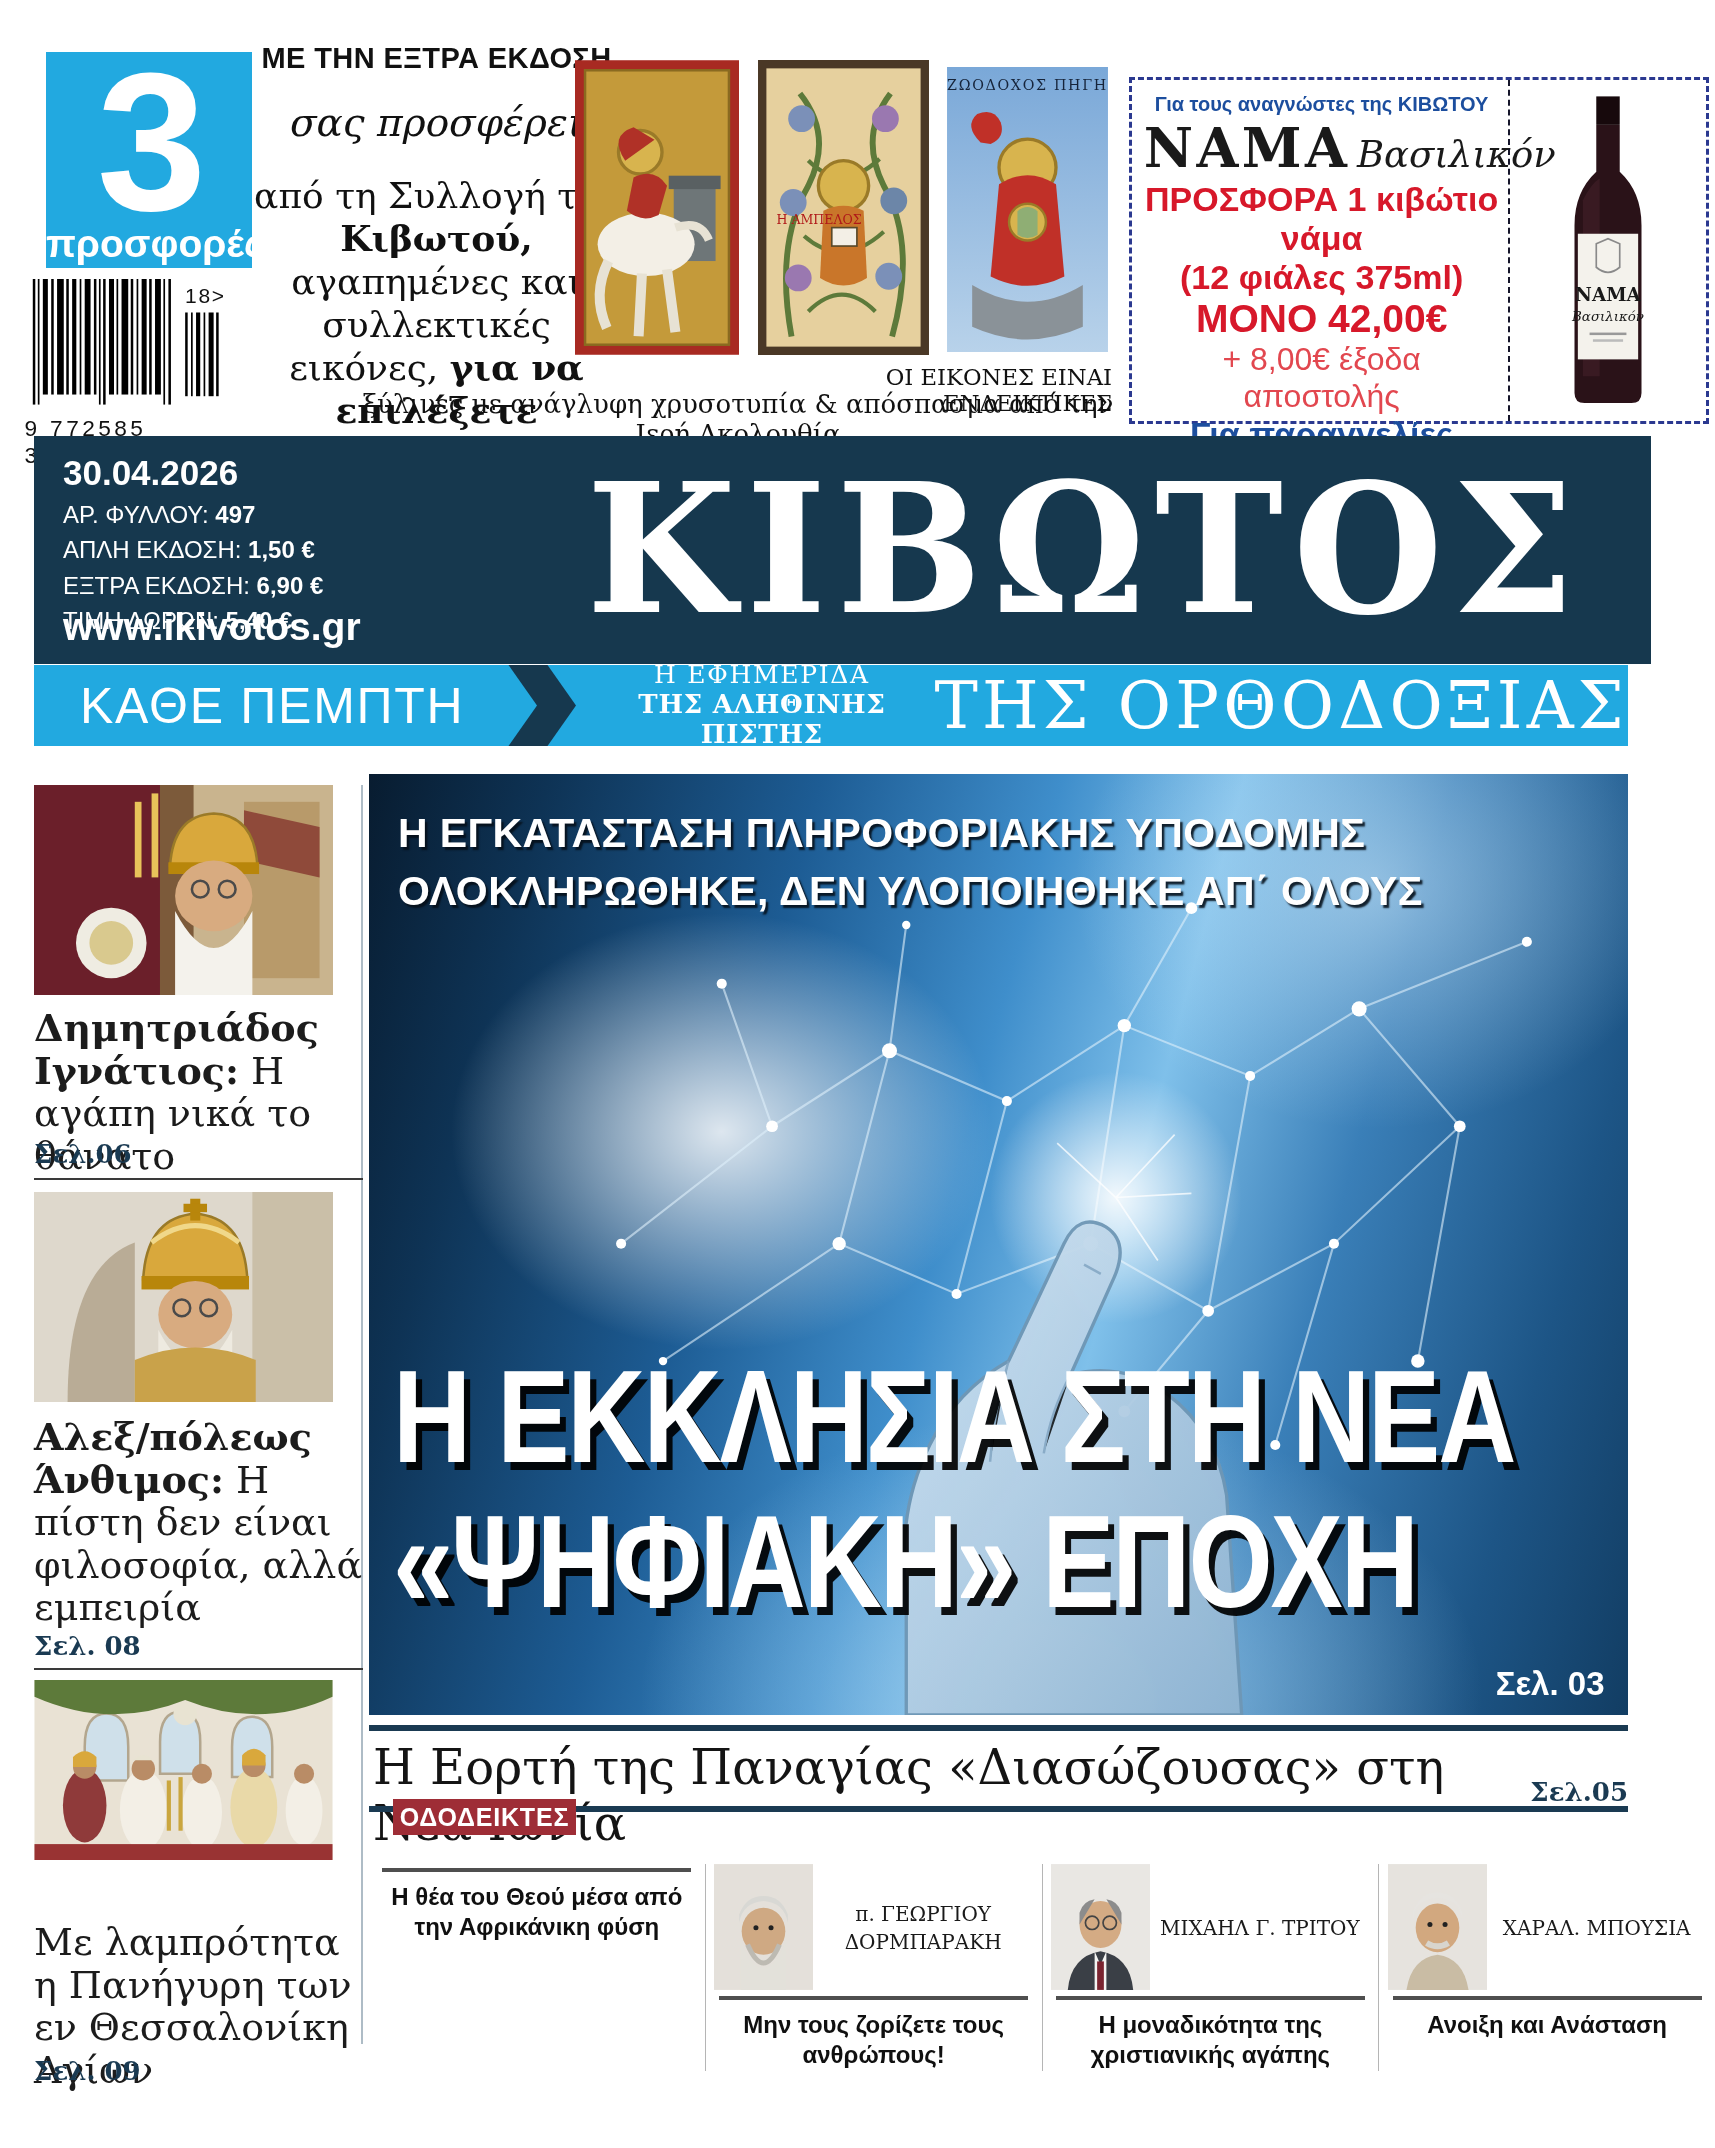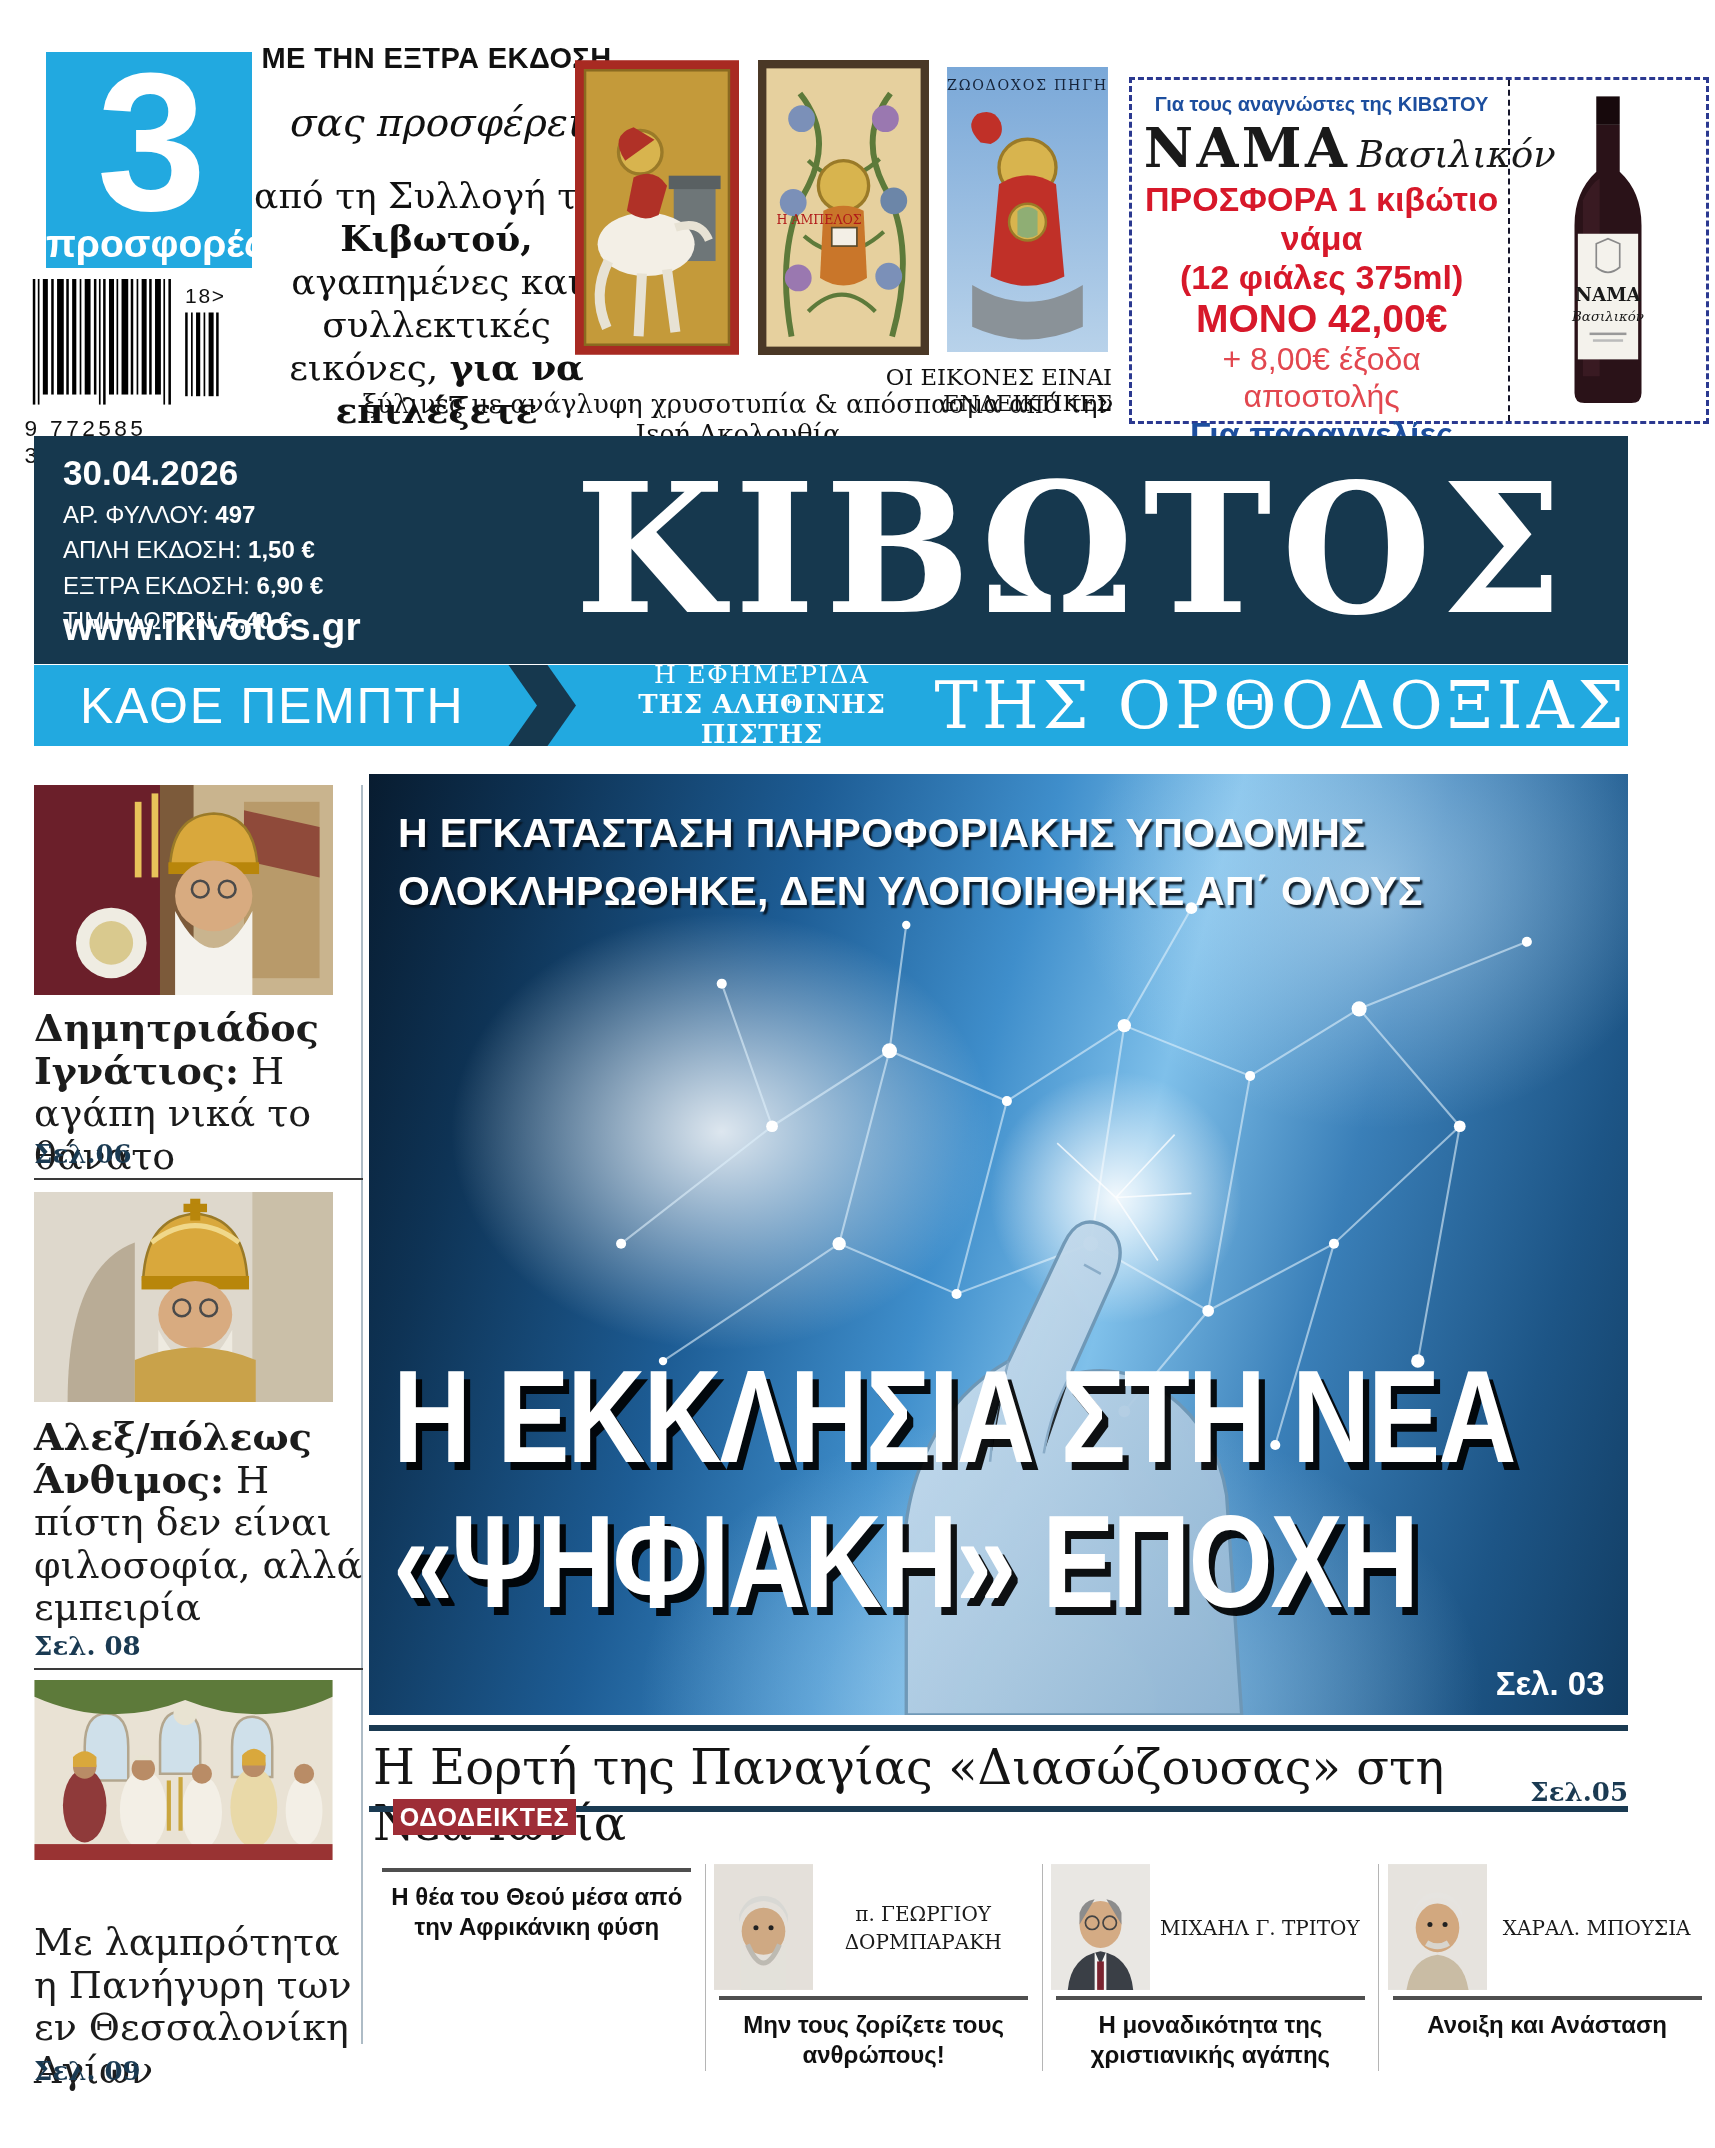--- a/index.html
+++ b/index.html
@@ -216,21 +216,21 @@
         <rect x="44" y="170" width="72" height="150" fill="#f4f2ec"></rect>
         <path d="M66,182 L80,176 L94,182 L94,210 Q80,222 66,210 Z" fill="none" stroke="#8a8a8a" stroke-width="2"></path>
         <text x="80" y="250" font-size="22" text-anchor="middle" fill="#1a1a1a" font-family="'DejaVu Serif',serif" font-weight="bold">ΝΑΜΑ</text>
         <text x="80" y="274" font-size="16" text-anchor="middle" fill="#1a1a1a" font-style="italic" font-family="'DejaVu Serif',serif">Βασιλικόν</text>
         <rect x="58" y="288" width="44" height="3" fill="#999"></rect>
           <rect x="62" y="296" width="36" height="3" fill="#bbb"></rect>
       </svg>
     </div>
   </div>
 
-  <div class="abs masthead" style="left:34px;top:436px;width:1594px;height:228px;">
+  <div class="abs masthead" style="left:34px;top:436px;width:1594px;height:228px;padding-left:23px;">
     <div class="abs" style="left:29px;top:17px;">
       <div class="mh-date">30.04.2026</div>
       <div class="mh-line"><span>ΑΡ. ΦΥΛΛΟΥ:</span> <b>497</b></div>
       <div class="mh-line"><span>ΑΠΛΗ ΕΚΔΟΣΗ:</span> <b>1,50 €</b></div>
       <div class="mh-line"><span>ΕΞΤΡΑ ΕΚΔΟΣΗ:</span> <b>6,90 €</b></div>
       <div class="mh-line"><span>ΤΙΜΗ ΔΩΡΩΝ:</span> <b>5,40 €</b></div>
     </div>
     <div class="abs mh-site" style="left:29px;bottom:15px;">www.ikivotos.gr</div>
     <div class="abs" style="left:520px;right:34px;top:0;bottom:0;display:flex;align-items:center;justify-content:center;">
       <div class="mh-logo">ΚΙΒΩΤΟΣ</div>

